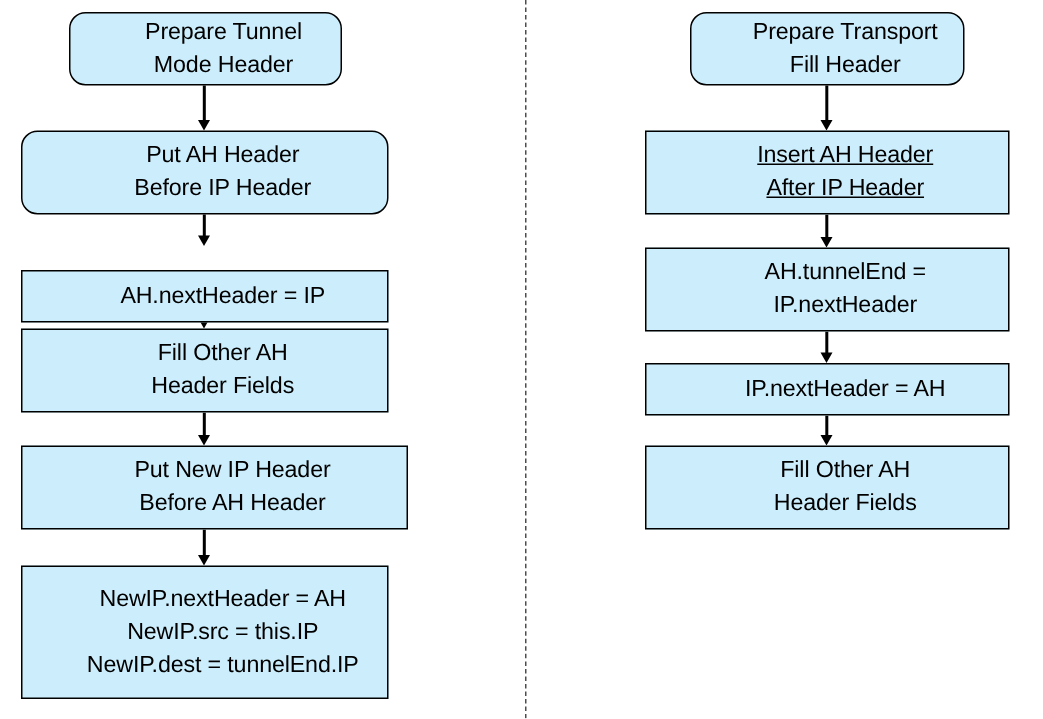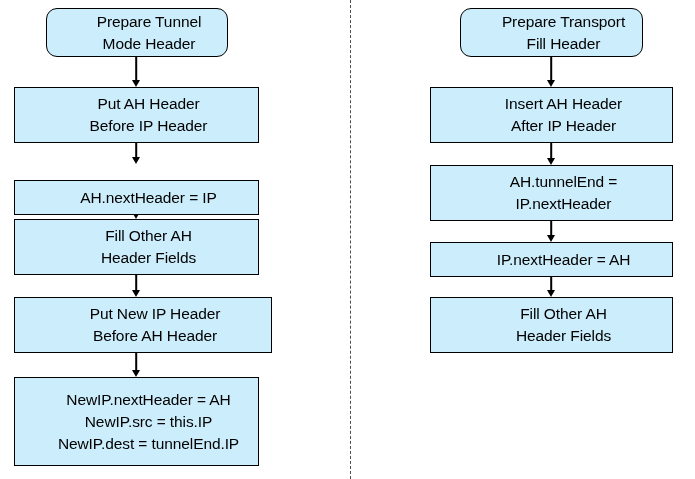--- a/index.html
+++ b/index.html
@@ -90,21 +90,21 @@
       <div class="connector" style="left: 136px; top: 275px; height: 22px;">
         <div class="stem" style="height: 16px; background: rgb(0, 0, 0);"></div>
         <div class="head" style="top: 14.5px; border-top-color: rgb(0, 0, 0);"></div>
       </div>
       <div class="connector" style="left: 136px; top: 353px; height: 24px;">
         <div class="stem" style="height: 18px; background: rgb(0, 0, 0);"></div>
         <div class="head" style="top: 16.5px; border-top-color: rgb(0, 0, 0);"></div>
       </div>
       <div class="node rounded" style="left: 46px; top: 8px; width: 182px; height: 49px; background: rgb(204, 238, 252); border-color: rgb(0, 0, 0);">Prepare Tunnel
 Mode Header</div>
-      <div class="node" style="left: 14px; top: 87px; width: 245px; height: 56px; background: rgb(204, 238, 252); border-color: rgb(0, 0, 0);">Put AH Header
+      <div class="node" style="left: 14px; top: 87px; width: 245px; height: 56px; background: rgb(204, 238, 252); border-color: rgb(0, 0, 0); border-radius: 11px;">Put AH Header
 Before IP Header</div>
       <div class="node" style="left: 14px; top: 180px; width: 245px; height: 35px; background: rgb(204, 238, 252); border-color: rgb(0, 0, 0);">AH.nextHeader = IP</div>
       <div class="node" style="left: 14px; top: 219px; width: 245px; height: 56px; background: rgb(204, 238, 252); border-color: rgb(0, 0, 0);">Fill Other AH
 Header Fields</div>
       <div class="node" style="left: 14px; top: 297px; width: 258px; height: 56px; background: rgb(204, 238, 252); border-color: rgb(0, 0, 0);">Put New IP Header
 Before AH Header</div>
       <div class="node" style="left: 14px; top: 377px; width: 245px; height: 89px; background: rgb(204, 238, 252); border-color: rgb(0, 0, 0);">NewIP.nextHeader = AH
 NewIP.src = this.IP
 NewIP.dest = tunnelEnd.IP</div>
     </div>
@@ -121,21 +121,21 @@
       <div class="connector" style="left: 551px; top: 221px; height: 21px;">
         <div class="stem" style="height: 15px; background: rgb(0, 0, 0);"></div>
         <div class="head" style="top: 13.5px; border-top-color: rgb(0, 0, 0);"></div>
       </div>
       <div class="connector" style="left: 551px; top: 277px; height: 20px;">
         <div class="stem" style="height: 14px; background: rgb(0, 0, 0);"></div>
         <div class="head" style="top: 12.5px; border-top-color: rgb(0, 0, 0);"></div>
       </div>
       <div class="node rounded" style="left: 460px; top: 8px; width: 183px; height: 49px; background: rgb(204, 238, 252); border-color: rgb(0, 0, 0);">Prepare Transport
 Fill Header</div>
-      <div class="node" style="left: 430px; top: 87px; width: 243px; height: 56px; background: rgb(204, 238, 252); border-color: rgb(0, 0, 0);">Insert AH Header
+      <div class="node" style="left: 430px; top: 87px; width: 243px; height: 56px; background: rgb(204, 238, 252); border-color: rgb(0, 0, 0); text-decoration: underline;">Insert AH Header
 After IP Header</div>
       <div class="node" style="left: 430px; top: 165px; width: 243px; height: 56px; background: rgb(204, 238, 252); border-color: rgb(0, 0, 0);">AH.tunnelEnd =
 IP.nextHeader</div>
       <div class="node" style="left: 430px; top: 242px; width: 243px; height: 35px; background: rgb(204, 238, 252); border-color: rgb(0, 0, 0);">IP.nextHeader = AH</div>
       <div class="node" style="left: 430px; top: 297px; width: 243px; height: 56px; background: rgb(204, 238, 252); border-color: rgb(0, 0, 0);">Fill Other AH
 Header Fields</div>
     </div>
 
 </div>
 

